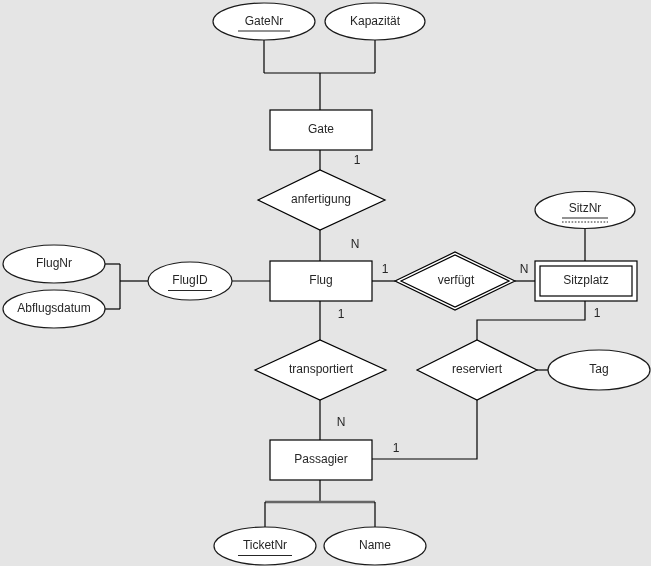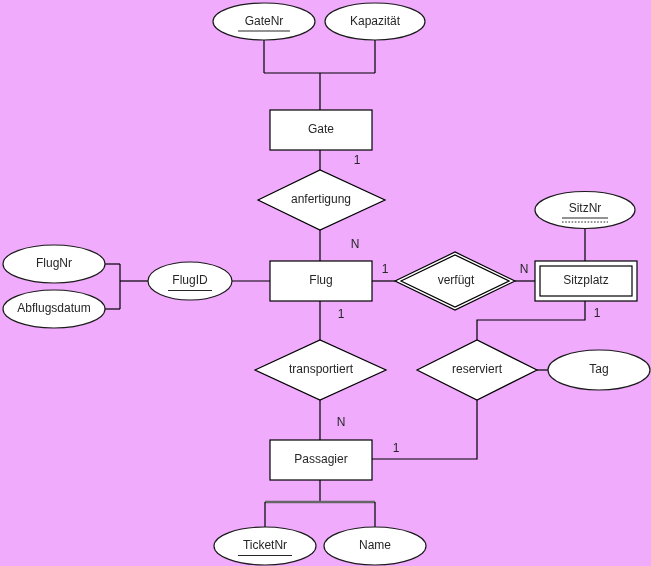--- a/index.html
+++ b/index.html
@@ -4,21 +4,21 @@
 <style>
   html, body {
     margin: 0;
     padding: 0;
     background: #ffffff;
   }
   #canvas {
     position: relative;
     width: 651px;
     height: 566px;
-    background: #f0abfc;
+    background: #e5e5e5;
     font-family: "Liberation Sans", sans-serif;
     overflow: hidden;
   }
   #canvas svg {
     position: absolute;
     top: 0;
     left: 0;
     width: 651px;
     height: 566px;
   }

